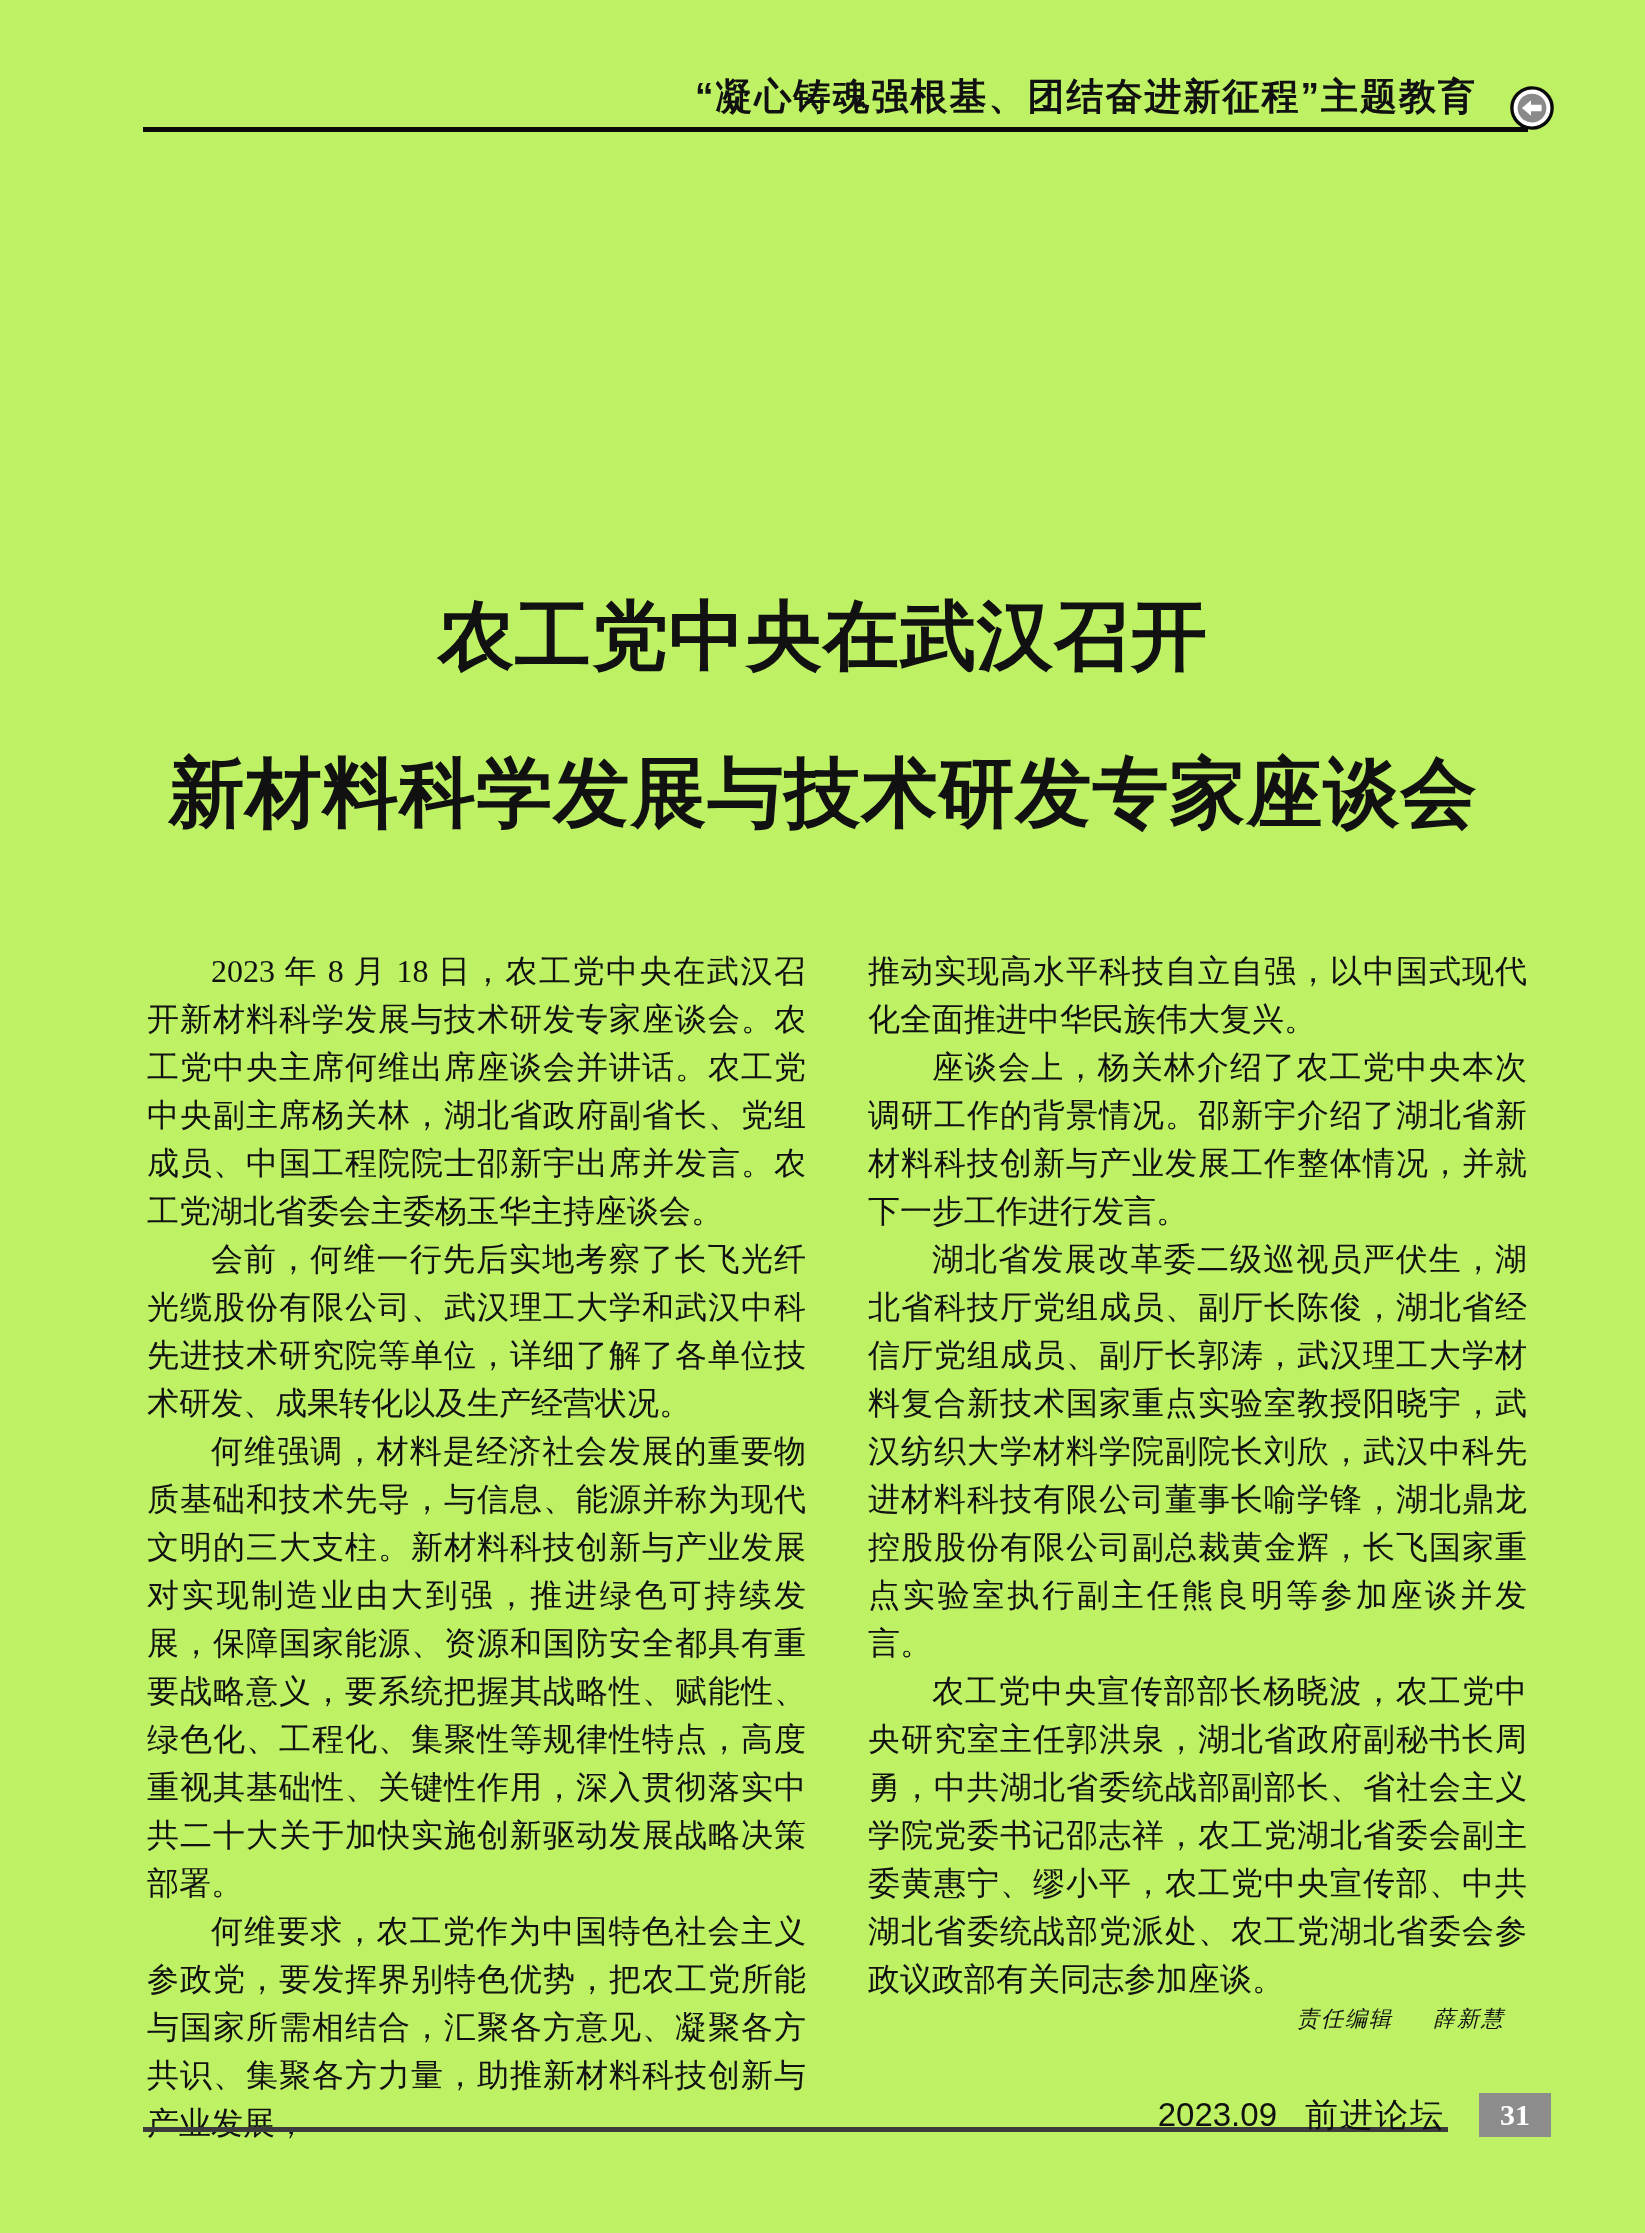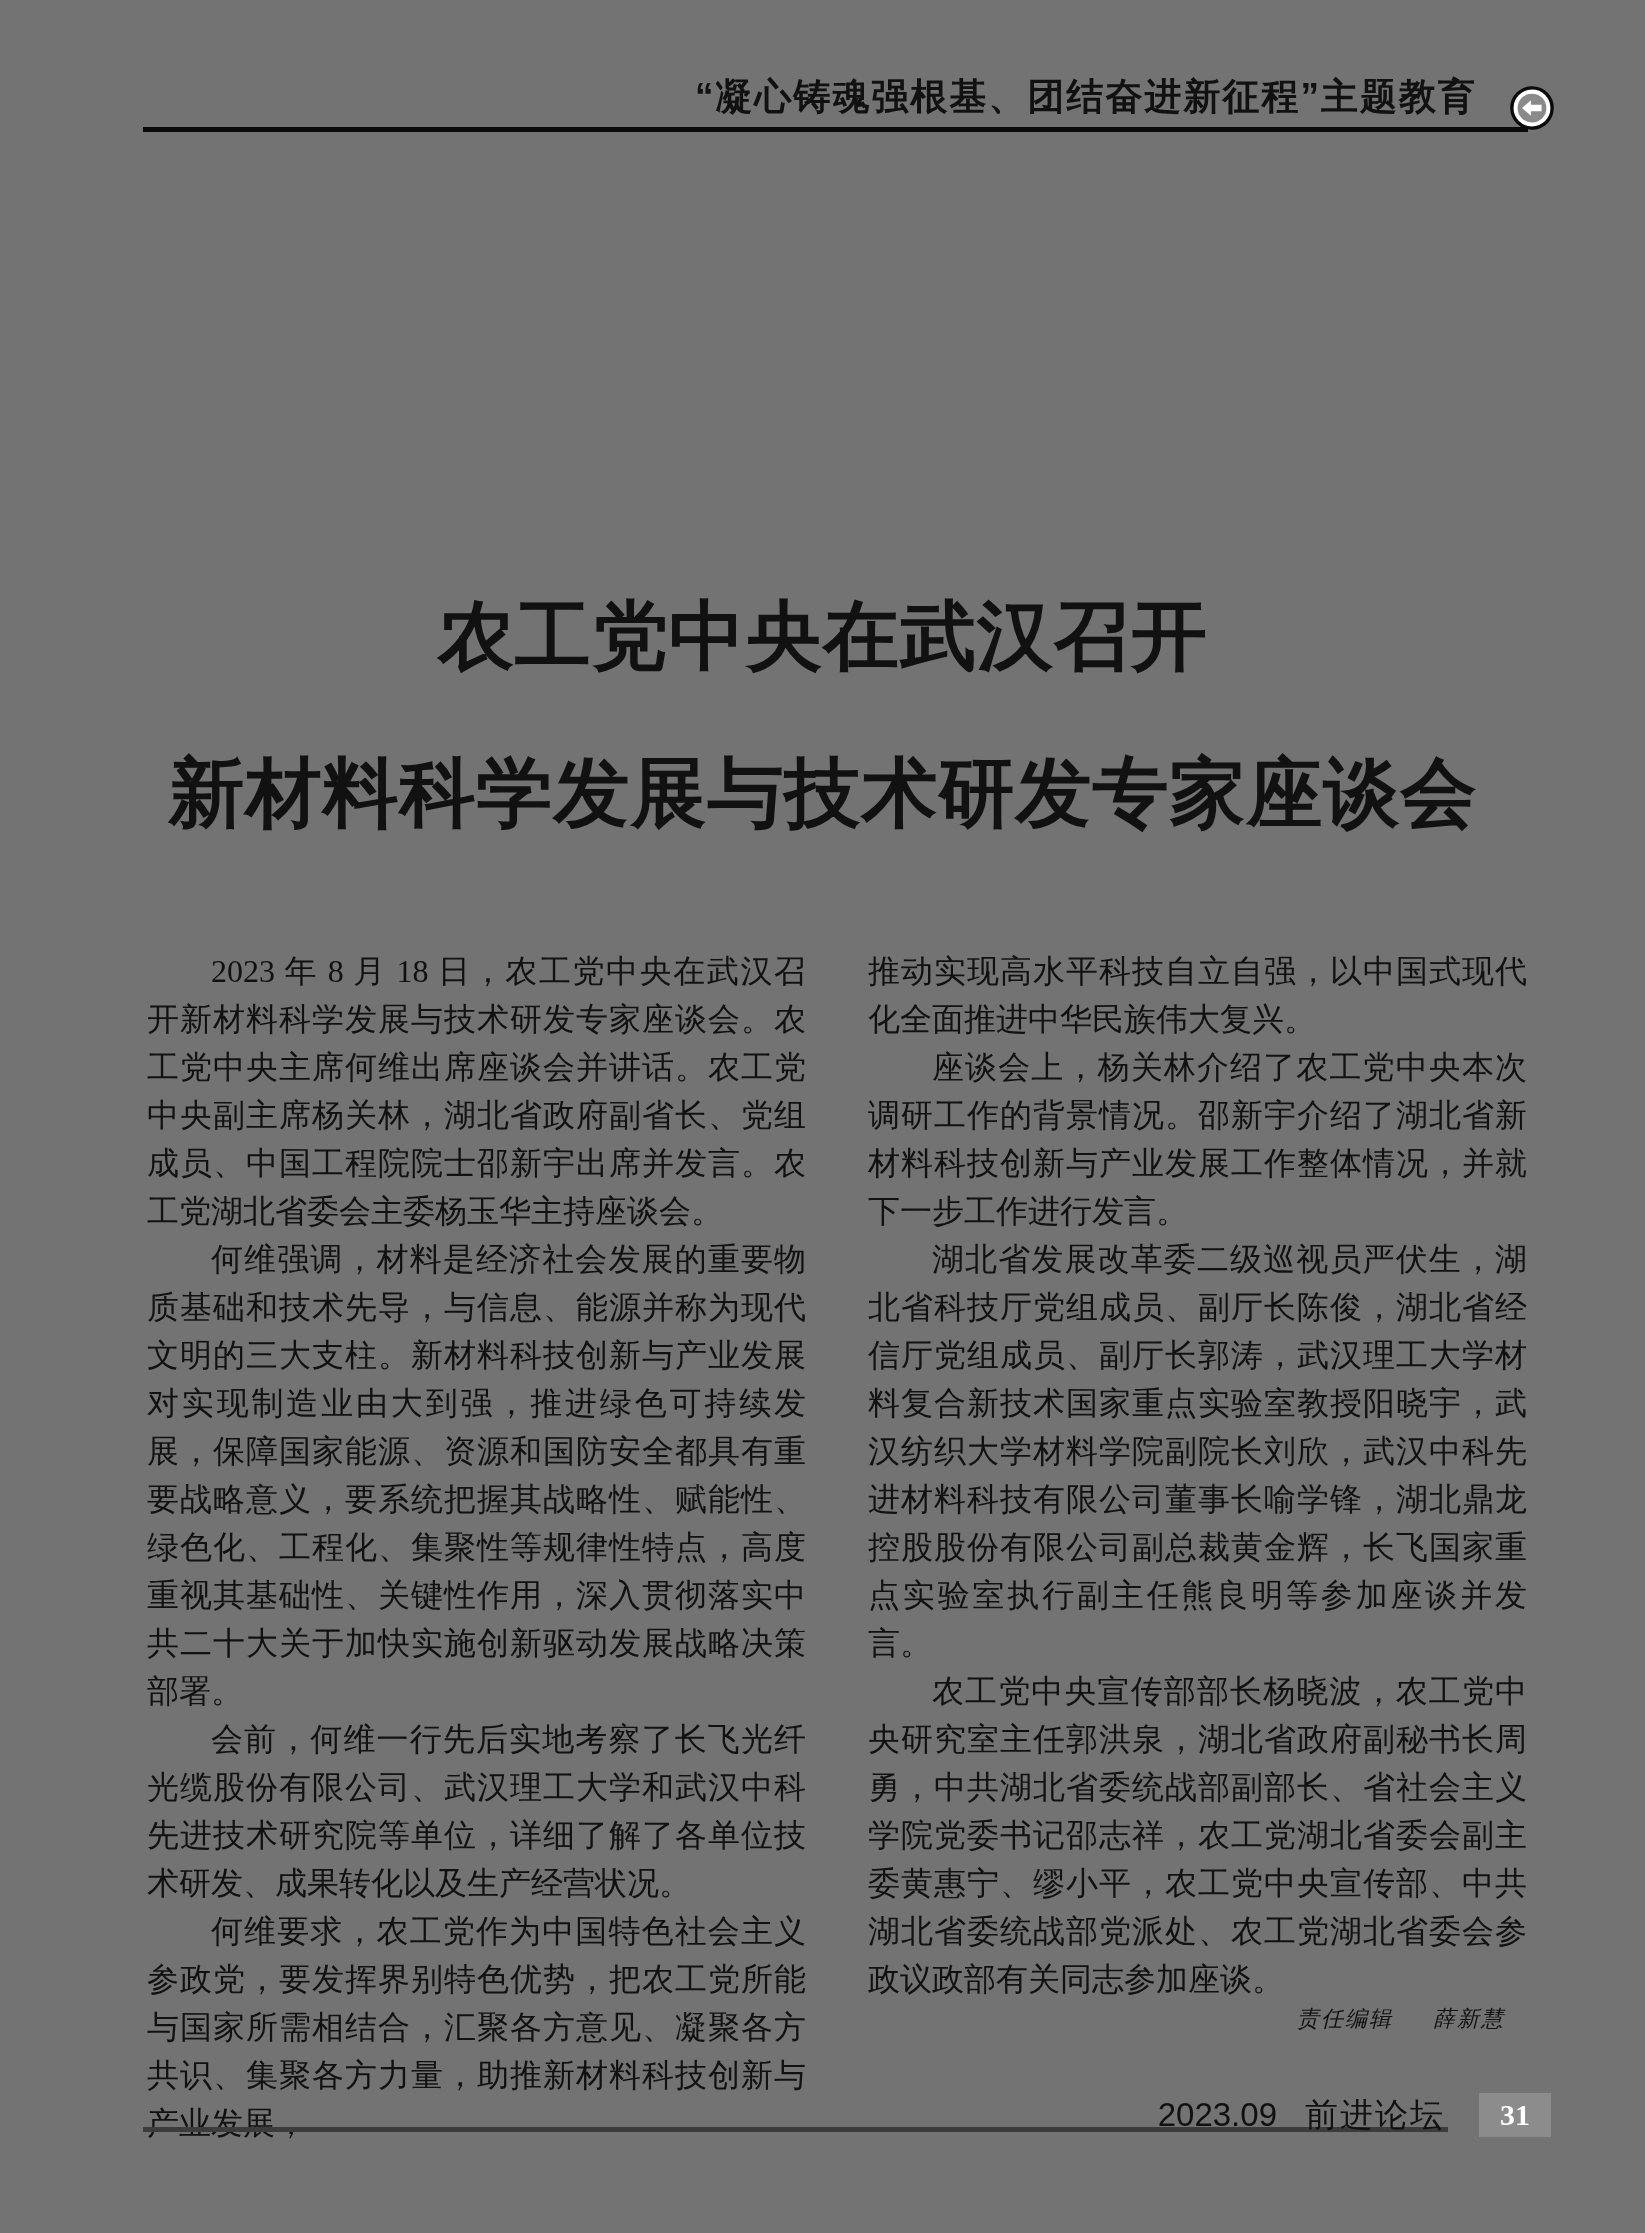--- a/index.html
+++ b/index.html
@@ -4,21 +4,21 @@
 <style>
   :root{
     --ink:#111;
     --serif:"Liberation Serif","DejaVu Serif",serif;
     --sans:"Liberation Sans","DejaVu Sans",sans-serif;
   }
   html,body{margin:0;padding:0;background:#e8e8e8;}
   .page{
     position:relative;
     width:1646px;height:2234px;
-    background:#737373;
+    background:#bef264;
     margin:0 auto;
     overflow:hidden;
     font-family:var(--serif);
     color:var(--ink);
   }
 
   
   .header-topic{
     position:absolute;
     top:72px;right:169px;
@@ -120,22 +120,22 @@
       <circle cx="24" cy="24" r="15" fill="#8a8a8a"></circle>
       <path d="M13.5 24 L23 16 L23 20.5 L34 20.5 L34 27.5 L23 27.5 L23 32 Z" fill="#ffffff"></path>
     </svg>
   </div>
 
   <div class="title-line title-line1">农工党中央在武汉召开</div>
   <div class="title-line title-line2">新材料科学发展与技术研发专家座谈会</div>
 
   <div class="col col-left">
     <p>2023 年 8 月 18 日，农工党中央在武汉召开新材料科学发展与技术研发专家座谈会。农工党中央主席何维出席座谈会并讲话。农工党中央副主席杨关林，湖北省政府副省长、党组成员、中国工程院院士邵新宇出席并发言。农工党湖北省委会主委杨玉华主持座谈会。</p>
+    <p>会前，何维一行先后实地考察了长飞光纤光缆股份有限公司、武汉理工大学和武汉中科先进技术研究院等单位，详细了解了各单位技术研发、成果转化以及生产经营状况。</p>
     <p>何维强调，材料是经济社会发展的重要物质基础和技术先导，与信息、能源并称为现代文明的三大支柱。新材料科技创新与产业发展对实现制造业由大到强，推进绿色可持续发展，保障国家能源、资源和国防安全都具有重要战略意义，要系统把握其战略性、赋能性、绿色化、工程化、集聚性等规律性特点，高度重视其基础性、关键性作用，深入贯彻落实中共二十大关于加快实施创新驱动发展战略决策部署。</p>
-    <p>会前，何维一行先后实地考察了长飞光纤光缆股份有限公司、武汉理工大学和武汉中科先进技术研究院等单位，详细了解了各单位技术研发、成果转化以及生产经营状况。</p>
     <p>何维要求，农工党作为中国特色社会主义参政党，要发挥界别特色优势，把农工党所能与国家所需相结合，汇聚各方意见、凝聚各方共识、集聚各方力量，助推新材料科技创新与产业发展，</p>
   </div>
 
   <div class="col col-right">
     <p class="no-indent">推动实现高水平科技自立自强，以中国式现代化全面推进中华民族伟大复兴。</p>
     <p>座谈会上，杨关林介绍了农工党中央本次调研工作的背景情况。邵新宇介绍了湖北省新材料科技创新与产业发展工作整体情况，并就下一步工作进行发言。</p>
     <p>湖北省发展改革委二级巡视员严伏生，湖北省科技厅党组成员、副厅长陈俊，湖北省经信厅党组成员、副厅长郭涛，武汉理工大学材料复合新技术国家重点实验室教授阳晓宇，武汉纺织大学材料学院副院长刘欣，武汉中科先进材料科技有限公司董事长喻学锋，湖北鼎龙控股股份有限公司副总裁黄金辉，长飞国家重点实验室执行副主任熊良明等参加座谈并发言。</p>
     <p>农工党中央宣传部部长杨晓波，农工党中央研究室主任郭洪泉，湖北省政府副秘书长周勇，中共湖北省委统战部副部长、省社会主义学院党委书记邵志祥，农工党湖北省委会副主委黄惠宁、缪小平，农工党中央宣传部、中共湖北省委统战部党派处、农工党湖北省委会参政议政部有关同志参加座谈。</p>
   </div>
 

